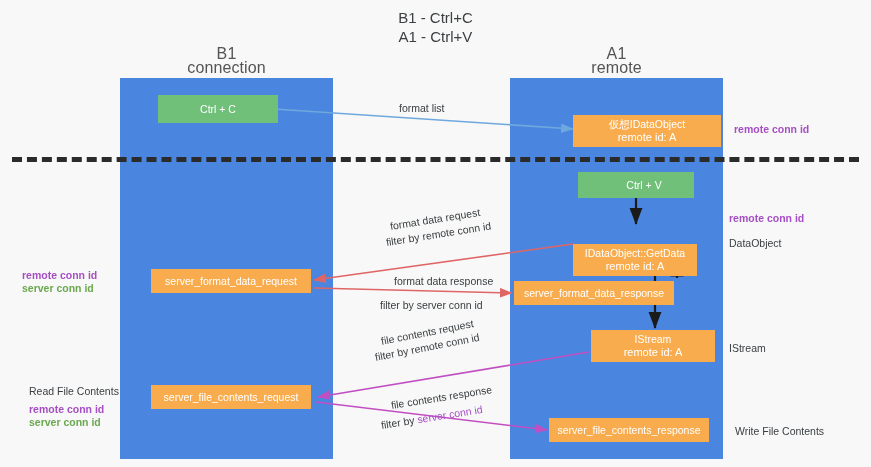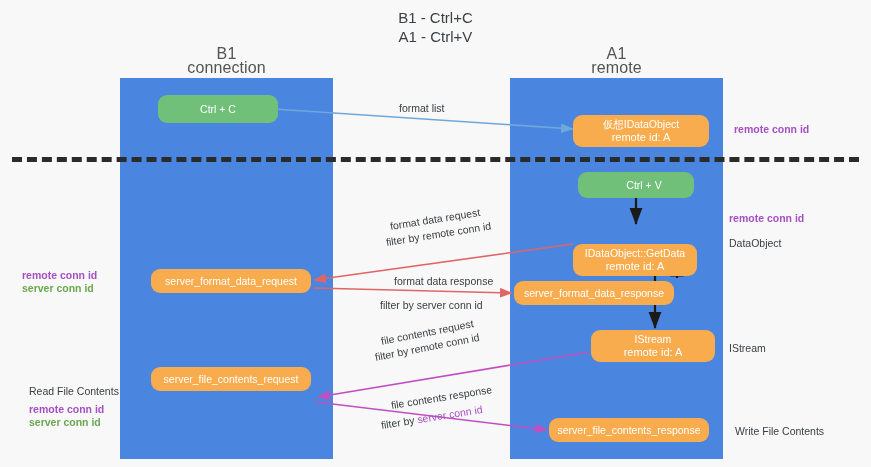--- a/index.html
+++ b/index.html
@@ -58,21 +58,20 @@
     display: flex;
     flex-direction: column;
     align-items: center;
     justify-content: center;
     color: #ffffff;
     font-size: 10.5px;
     line-height: 13px;
     text-align: center;
     box-sizing: border-box;
     padding: 2px 4px;
-    border-radius: 9px;
   }
   .node.green  { background: #71c07a; }
   .node.orange { background: #f9ac4e; }
   .node .l2 { font-size: 11px; }
 
   
   .dashed-sep {
     position: absolute;
     left: 12px;
     right: 12px;
@@ -155,21 +154,21 @@
 
     <path d="M589,352 L318,397" stroke="#c24fc2" stroke-width="1.6" fill="none" marker-end="url(#ar-mag)"></path>
 
     <path d="M316,402 L547,430" stroke="#c24fc2" stroke-width="1.6" fill="none" marker-end="url(#ar-mag)"></path>
   </svg>
 
   <div class="node green" style="left:158px; top:95px; width:120px; height:28px;">
     <div>Ctrl + C</div>
   </div>
 
-  <div class="node orange" style="left:573px; top:115px; width:136px; height:32px;">
+  <div class="node orange" style="left:573px; top:115px; width:148px; height:32px;">
     <div>仮想IDataObject</div>
     <div class="l2">remote id: A</div>
   </div>
 
   <div class="node green" style="left:578px; top:172px; width:116px; height:26px;padding-left:20px;">
     <div>Ctrl + V</div>
   </div>
 
   <div class="node orange" style="left:573px; top:244px; width:124px; height:32px;">
     <div>IDataObject::GetData</div>
@@ -182,21 +181,21 @@
 
   <div class="node orange" style="left:514px; top:281px; width:160px; height:24px;">
     <div>server_format_data_response</div>
   </div>
 
   <div class="node orange" style="left:591px; top:330px; width:124px; height:32px;">
     <div>IStream</div>
     <div class="l2">remote id: A</div>
   </div>
 
-  <div class="node orange" style="left:151px; top:367px; width:160px; height:24px;">
+  <div class="node orange" style="left:151px; top:385px; width:160px; height:24px;">
     <div>server_file_contents_request</div>
   </div>
 
   <div class="node orange" style="left:549px; top:418px; width:160px; height:24px;">
     <div>server_file_contents_response</div>
   </div>
 
   <div class="dashed-sep"></div>
 
   <div class="lbl dark" style="left:399px; top:101px;">format list</div>

